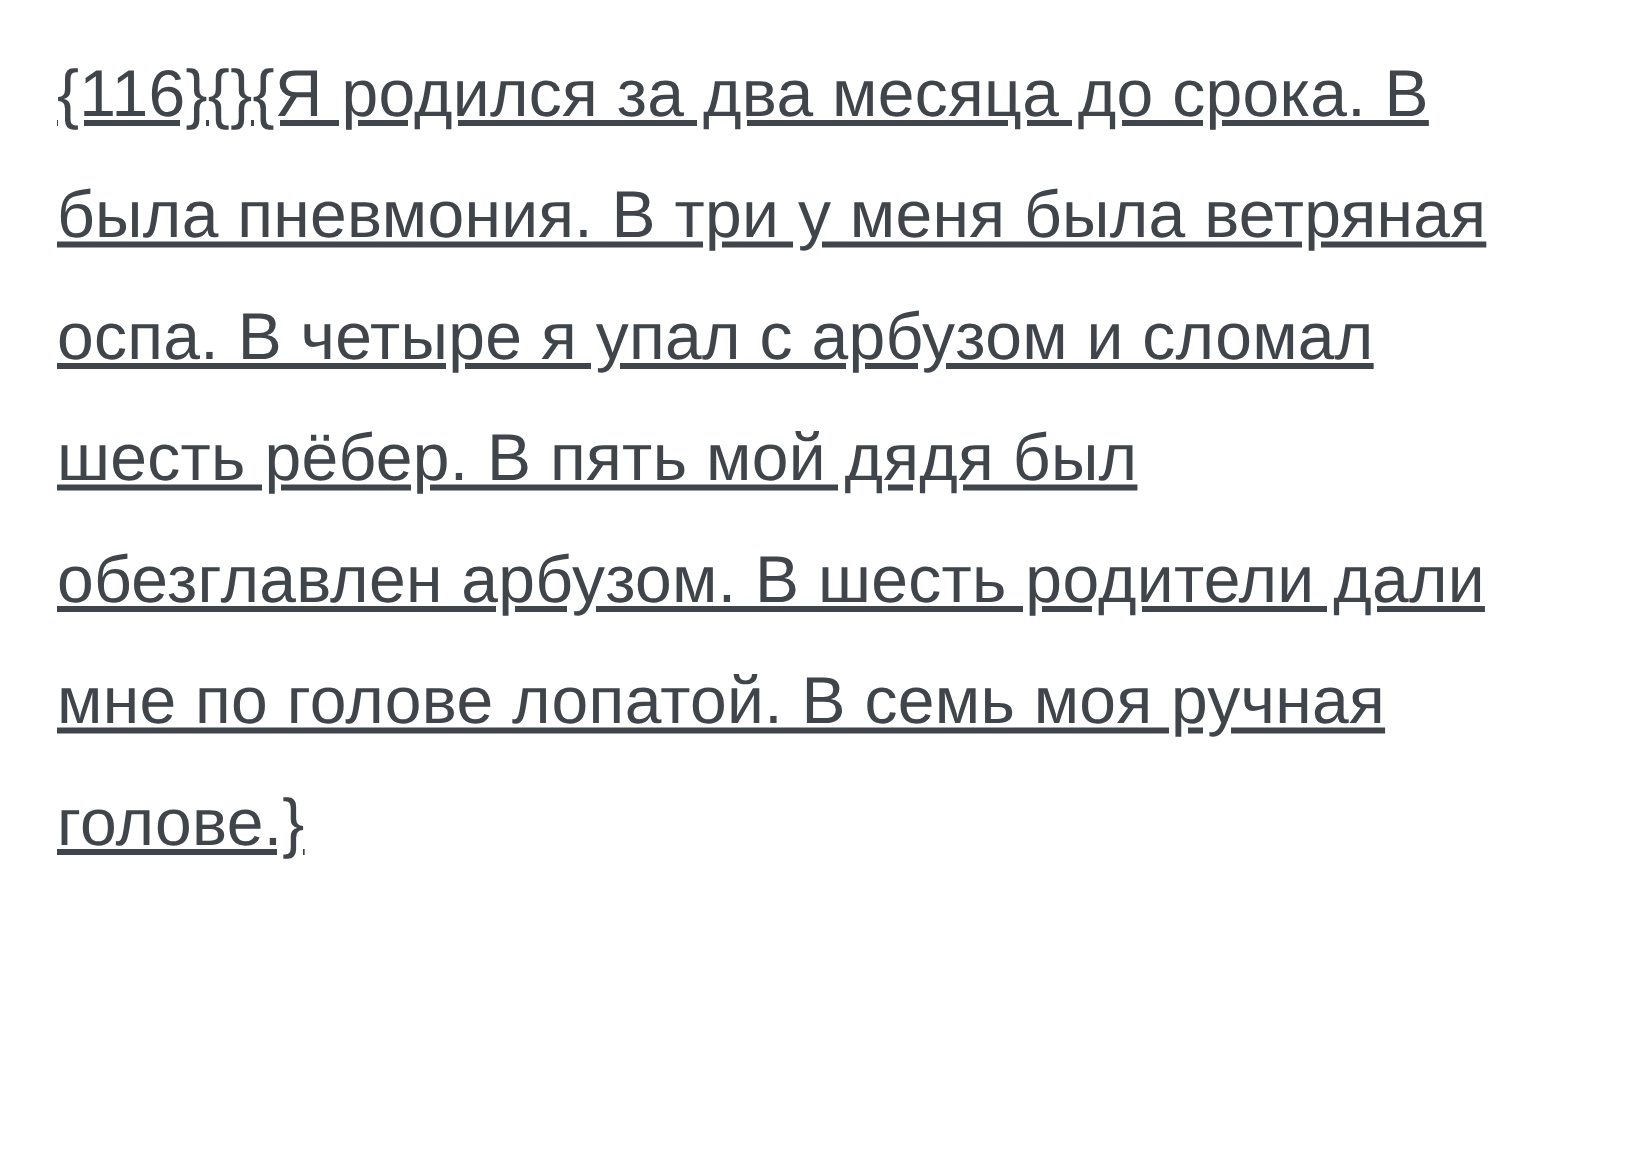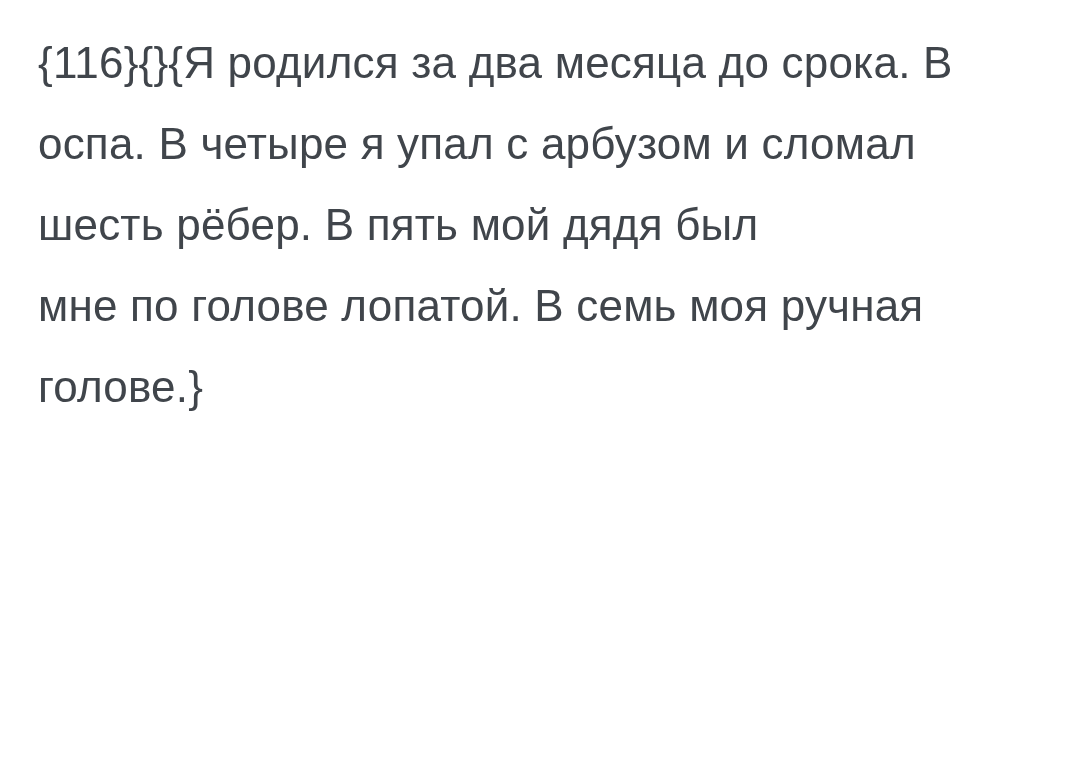--- a/index.html
+++ b/index.html
@@ -14,27 +14,30 @@
     font-family: "Liberation Sans", "DejaVu Sans", sans-serif;
   }
   .text-block {
     padding: 22px 0 0 38px;
     color: #40454b;
     font-size: 44px;
     line-height: 81px;
     font-weight: 400;
     letter-spacing: 0.2px;
     white-space: nowrap;
+    text-decoration: underline;
   }
   .text-line {
     height: 81px;
   }
 </style>
 </head>
 <body>
 
 <div class="text-block">
   <div class="text-line">{116}{}{Я родился за два месяца до срока. В</div>
+  <div class="text-line">была пневмония. В три у меня была ветряная</div>
   <div class="text-line">оспа. В четыре я упал с арбузом и сломал</div>
   <div class="text-line">шесть рёбер. В пять мой дядя был</div>
+  <div class="text-line">обезглавлен арбузом. В шесть родители дали</div>
   <div class="text-line">мне по голове лопатой. В семь моя ручная</div>
   <div class="text-line">голове.}</div>
 </div>
 
 </body></html>

